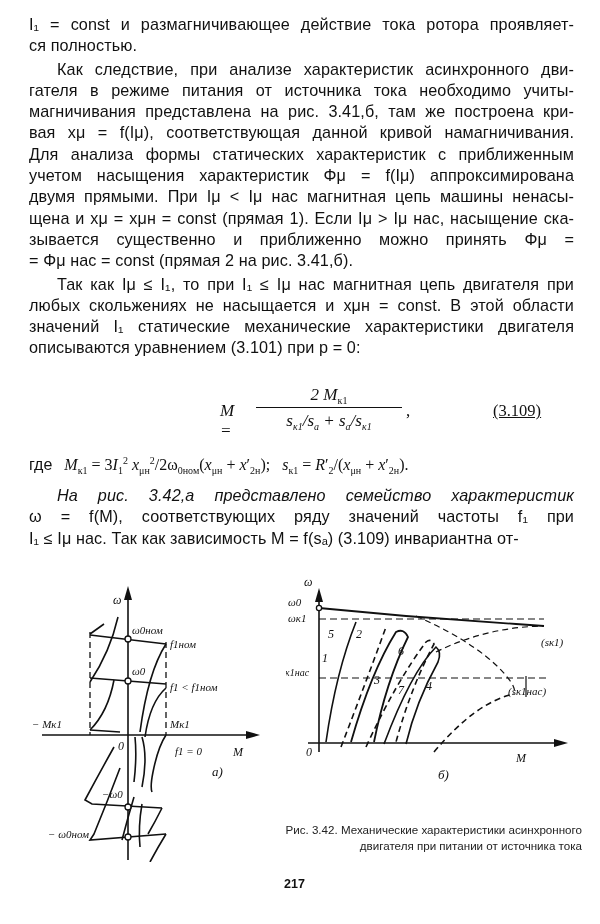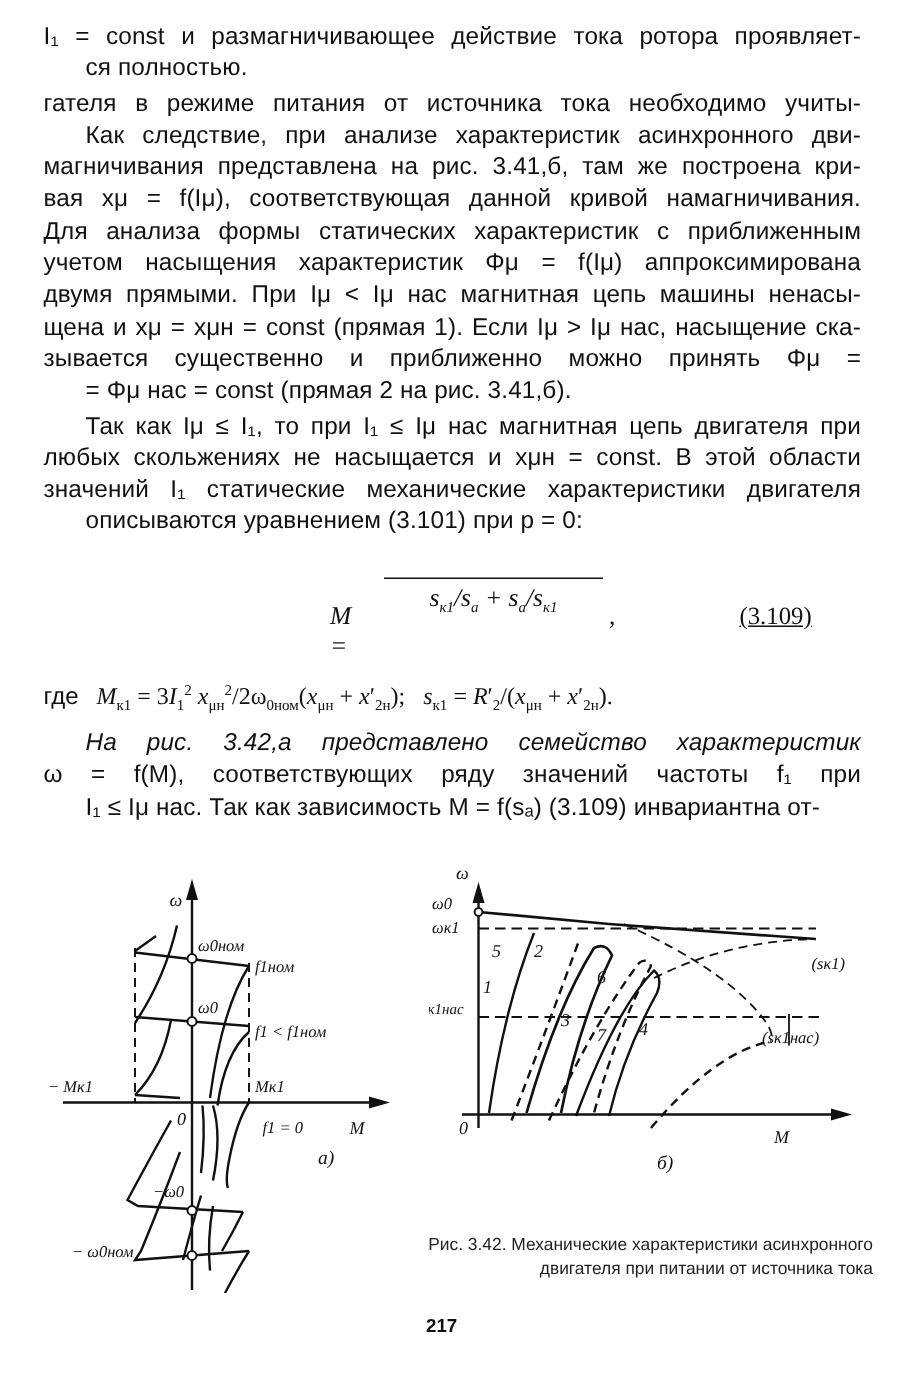--- a/index.html
+++ b/index.html
@@ -3,21 +3,21 @@
 <meta charset="utf-8">
 <style>
   html, body { margin: 0; padding: 0; background: #ffffff; }
   body { width: 600px; height: 924px; position: relative; overflow: hidden;
          font-family: "Liberation Serif", serif; color: #111; }
   .page { position: absolute; left: 0; top: 0; width: 600px; height: 820px; }
   .text { position: absolute; left: 29px; width: 545px; font-family: "Liberation Sans", sans-serif;
           font-size: 16.2px; line-height: 21.3px; letter-spacing: 0.1px; }
   .p { margin: 0; text-align: justify; text-align-last: justify; }
   .line { display: block; white-space: nowrap; text-align: justify; text-align-last: justify; }
-  .line.end { text-align-last: left; margin-left: 28px; }
+  .line.end { text-align-last: left; }
   i, .it { font-style: italic; font-family: "Liberation Serif", serif; }
   sub { font-size: 10px; vertical-align: -4px; line-height: 0; }
   sup { font-size: 10px; vertical-align: 6px; line-height: 0; }
   .formula { position: absolute; left: 0; width: 600px; top: 383px; height: 60px; }
   .fracwrap { position: absolute; left: 220px; top: 0; font-family: "Liberation Serif", serif; font-size: 17px; }
   .frac-lhs { position: absolute; left: 0; top: 18px; font-style: italic; }
   .frac { position: absolute; left: 36px; top: 2px; width: 146px; text-align: center; }
   .frac .num { display: block; padding-bottom: 2px; }
   .frac .bar { display: block; border-top: 1px solid #111; }
   .frac .den { display: block; padding-top: 3px; font-style: italic; }
@@ -36,22 +36,22 @@
 <body>
 
 <div class="page">
 
   <div class="text" style="top:4px;">
     <div id="para-p0" class="p" style="margin-top: 10px;">
         <span class="line">I₁ = const и размагничивающее действие тока ротора проявляет-</span>
         <span class="line end">ся полностью.</span>
       </div>
     <div id="para-p1" class="p" style="margin-top: 2px;">
+        <span class="line" style="text-indent: 28px;">Как следствие, при анализе характеристик асинхронного дви-</span>
         <span class="line">гателя в режиме питания от источника тока необходимо учиты-</span>
-        <span class="line" style="text-indent: 28px;">Как следствие, при анализе характеристик асинхронного дви-</span>
         <span class="line">магничивания представлена на рис. 3.41,б, там же построена кри-</span>
         <span class="line">вая xμ = f(Iμ), соответствующая данной кривой намагничивания.</span>
         <span class="line">Для анализа формы статических характеристик с приближенным</span>
         <span class="line">учетом насыщения характеристик Φμ = f(Iμ) аппроксимирована</span>
         <span class="line">двумя прямыми. При Iμ &lt; Iμ нас магнитная цепь машины ненасы-</span>
         <span class="line">щена и xμ = xμн = const (прямая 1). Если Iμ &gt; Iμ нас, насыщение ска-</span>
         <span class="line">зывается существенно и приближенно можно принять Φμ =</span>
         <span class="line end">= Φμ нас = const (прямая 2 на рис. 3.41,б).</span>
       </div>
     <div id="para-p2" class="p" style="margin-top: 2px;">
@@ -59,20 +59,21 @@
         <span class="line">любых скольжениях не насыщается и xμн = const. В этой области</span>
         <span class="line">значений I₁ статические механические характеристики двигателя</span>
         <span class="line end">описываются уравнением (3.101) при p = 0:</span>
       </div>
   </div>
 
   <div class="formula">
     <div class="fracwrap">
       <span class="frac-lhs">M =</span>
       <span class="frac">
+        <span class="num"><span class="it">2 M</span><sub>к1</sub></span>
         <span class="bar"></span>
         <span class="den">s<sub>к1</sub>/s<sub>a</sub> + s<sub>a</sub>/s<sub>к1</sub></span>
       </span>
       <span class="frac-comma">,</span>
     </div>
     <span class="eqno">(3.109)</span>
   </div>
 
   <div class="where">
     <span class="lbl">где</span>

